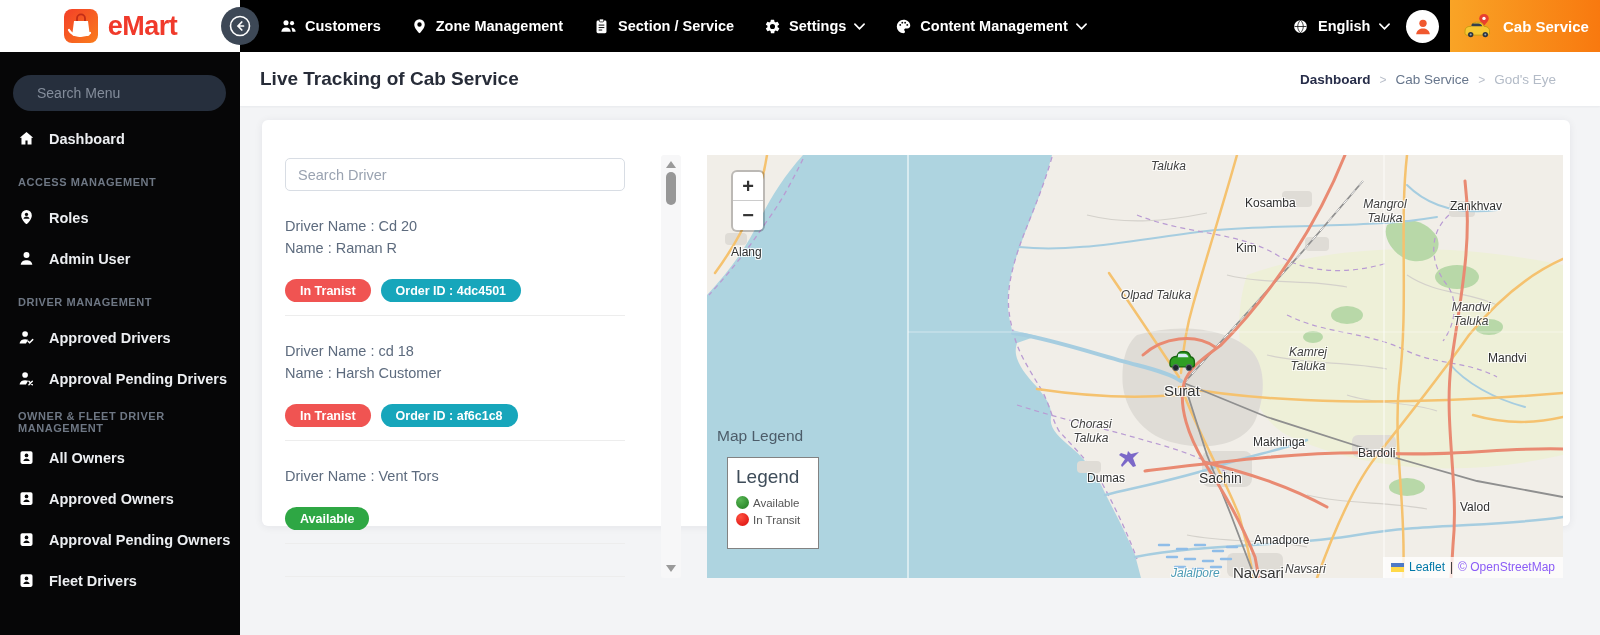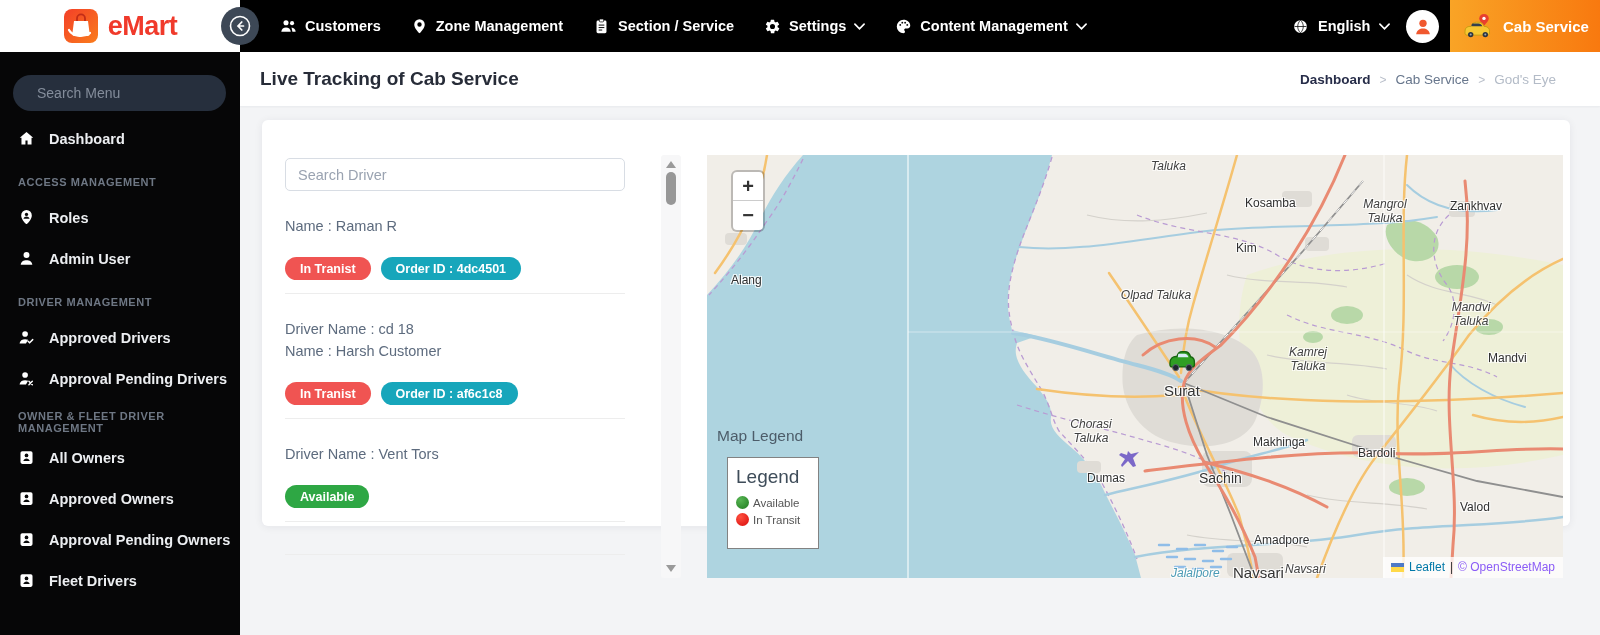--- a/index.html
+++ b/index.html
@@ -301,20 +301,21 @@
     <span class="crumb-c">God's Eye</span>
   </div>
 </div>
 
 <section class="card">
 
   <div class="driver-panel">
     <input class="driver-search" placeholder="Search Driver" style="">
 
     <div class="entry">
+      <div class="dline">Driver Name : Cd 20</div>
       <div class="dline">Name : Raman R</div>
       <div class="badges">
         <span class="pill red">In Tranist</span>
         <span class="pill teal">Order ID : 4dc4501</span>
       </div>
       <hr>
     </div>
 
     <div class="entry">
       <div class="dline">Driver Name : cd 18</div>
@@ -438,21 +439,21 @@
           <line x1="504" y1="412" x2="514" y2="412"></line>
       </g>
 
       <polygon points="421,296 424,299 432,297 426,303 429,311 426,312 421,306 415,312 414,310 418,304 412,300 414,298 420,300" fill="#7b68c8"></polygon>
 
       <line x1="201" y1="0" x2="201" y2="423" stroke="rgba(255,255,255,.7)" stroke-width="1.5"></line>
       <line x1="677" y1="0" x2="677" y2="423" stroke="rgba(255,255,255,.55)" stroke-width="1.5"></line>
       <line x1="201" y1="177" x2="856" y2="177" stroke="rgba(255,255,255,.45)" stroke-width="1.2"></line>
     </svg>
 
-    <span class="ml ml-place" style="left:24px;  top:90px;margin-top:28px;">Alang</span>
+    <span class="ml ml-place" style="left:24px;  top:90px;">Alang</span>
     <span class="ml ml-district" style="left:444px; top:4px;">Taluka</span>
     <span class="ml ml-place" style="left:538px; top:41px;">Kosamba</span>
     <span class="ml ml-place" style="left:743px; top:44px;">Zankhvav</span>
     <span class="ml ml-place" style="left:529px; top:86px;">Kim</span>
     <span class="ml ml-district" style="left:404px; top:133px; width:90px;">Olpad Taluka</span>
     <span class="ml ml-district" style="left:652px; top:42px;  width:52px;">Mangrol Taluka</span>
     <span class="ml ml-district" style="left:741px; top:145px; width:46px;">Mandvi Taluka</span>
     <span class="ml ml-district" style="left:578px; top:190px; width:46px;">Kamrej Taluka</span>
     <span class="ml ml-place" style="left:781px; top:196px;">Mandvi</span>
     <span class="ml ml-city" style="left:457px; top:227px;">Surat</span>

